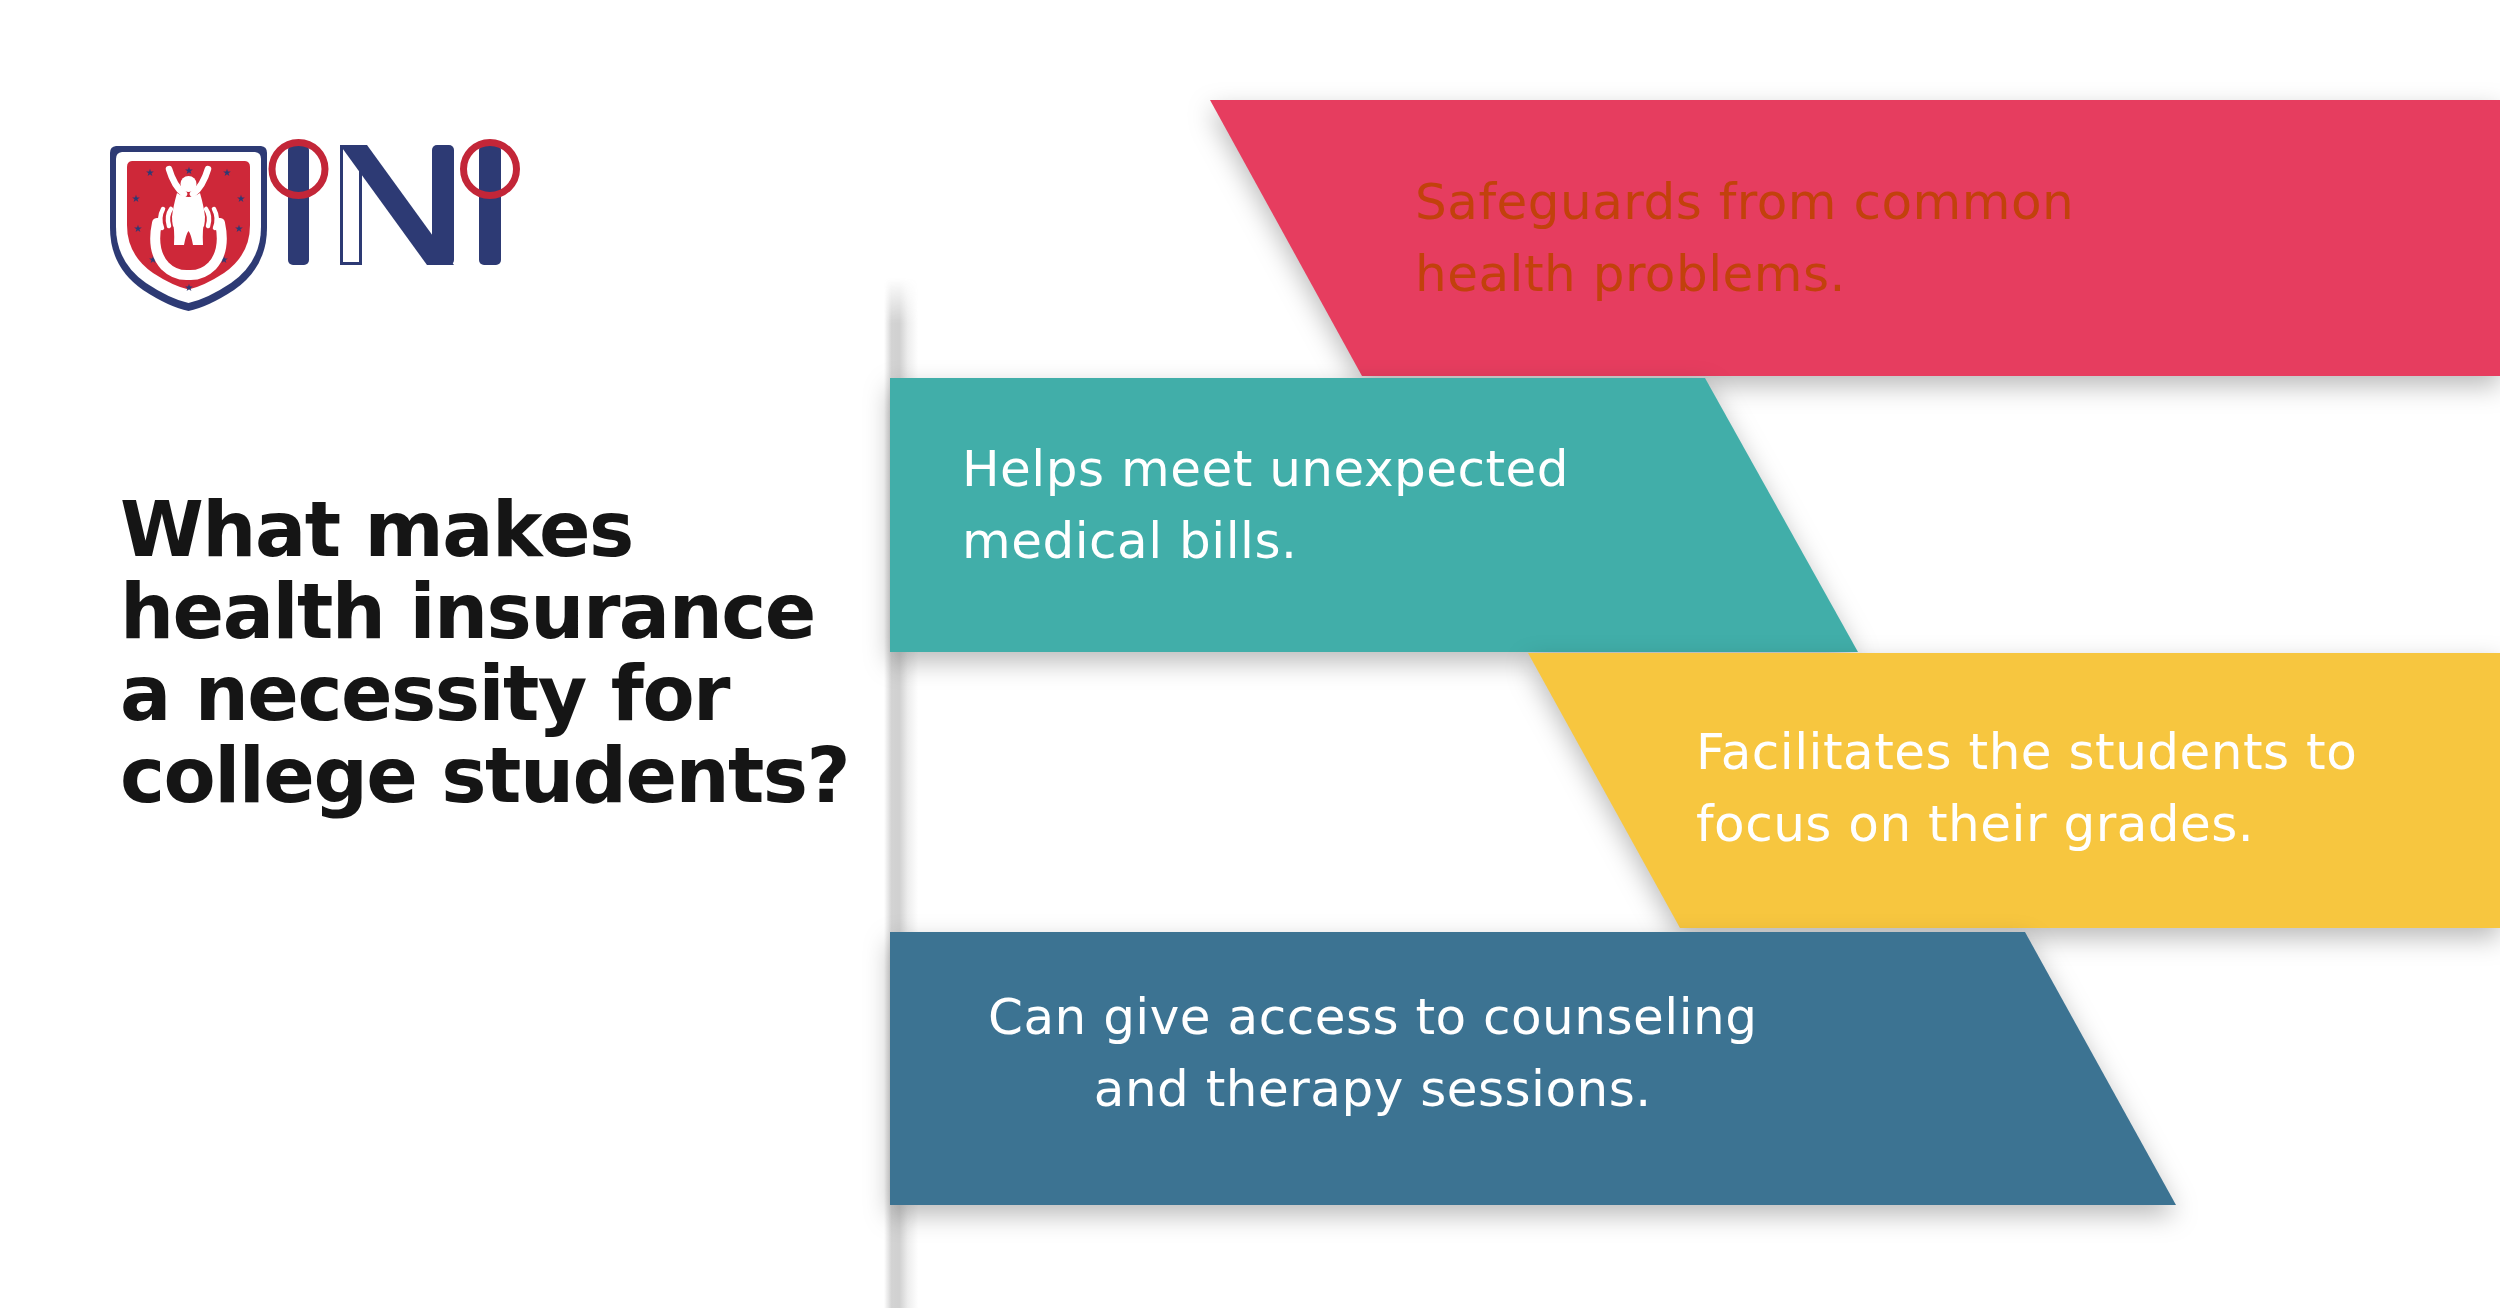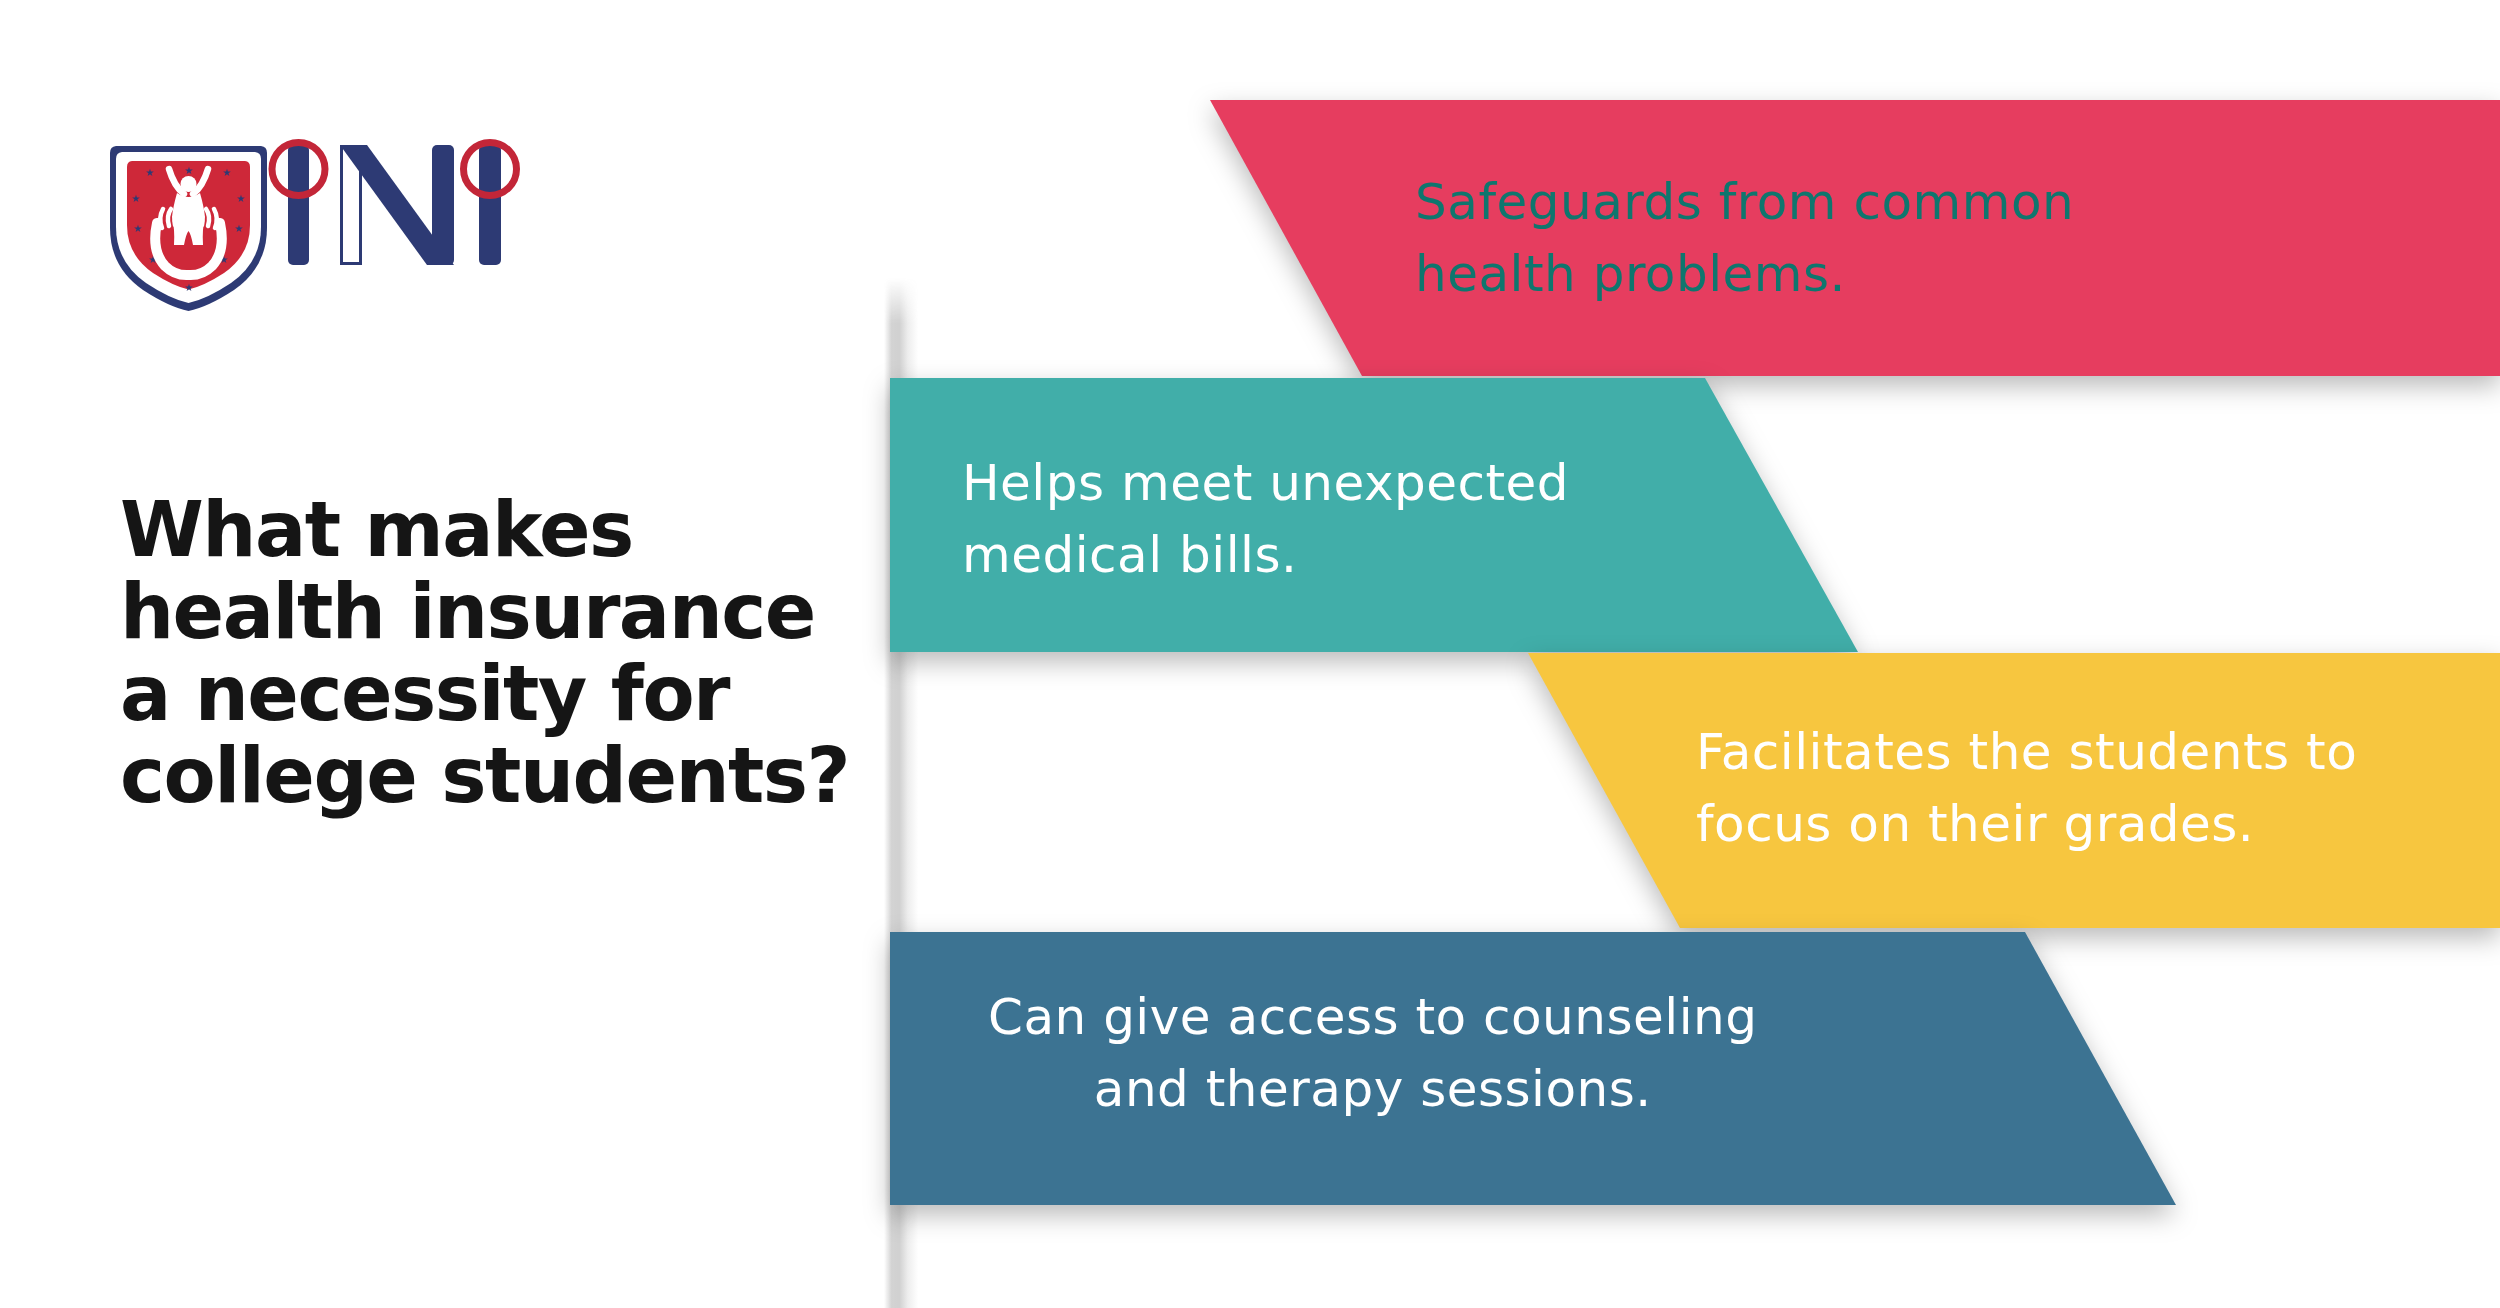--- a/index.html
+++ b/index.html
@@ -105,29 +105,29 @@
 
   <h1 class="title" style="color: rgb(21, 21, 21);">What makes
 health insurance
 a necessity for
 college students?</h1>
 
   <div class="banner b0">
     <div class="shadow-host">
       <div class="shape s0" style="background: rgb(230, 61, 95);"></div>
     </div>
-    <div class="banner-text t0" style="color: #0f766e;">Safeguards from common
+    <div class="banner-text t0" style="color: #c2410c;">Safeguards from common
 health problems.</div>
   </div>
 
   <div class="banner b1">
     <div class="shadow-host">
       <div class="shape s1" style="background: rgb(65, 174, 169);"></div>
     </div>
-    <div class="banner-text t1" style="color: rgb(255, 255, 255); margin-top: 14px;">Helps meet unexpected
+    <div class="banner-text t1" style="color: rgb(255, 255, 255);">Helps meet unexpected
 medical bills.</div>
   </div>
 
   <div class="banner b2">
     <div class="shadow-host">
       <div class="shape s2" style="background: rgb(247, 198, 63);"></div>
     </div>
     <div class="banner-text t2" style="color: rgb(255, 255, 255);">Facilitates the students to
 focus on their grades.</div>
   </div>

